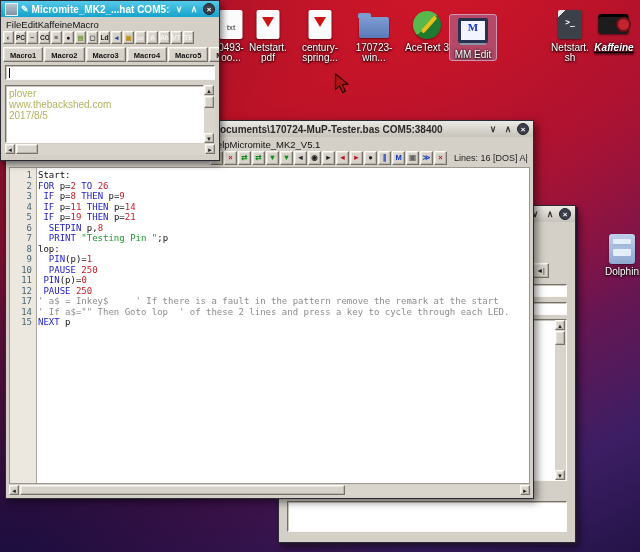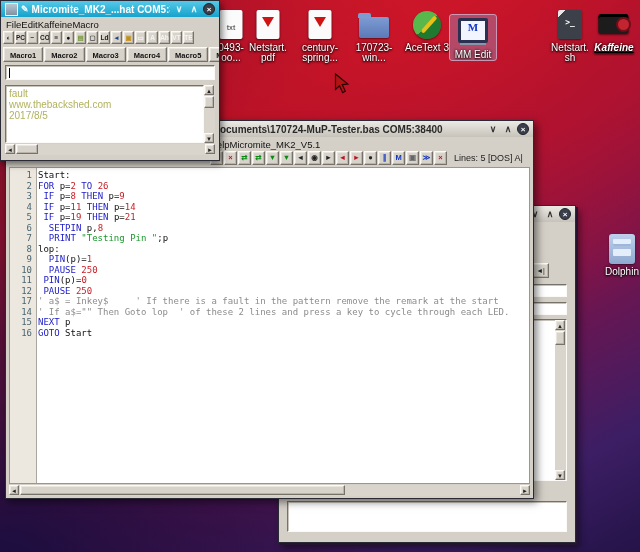--- a/index.html
+++ b/index.html
@@ -217,41 +217,40 @@
         <span class="ebtn b3" style="color: rgb(34, 34, 34);">►</span>
         <span class="ebtn b3" style="color: rgb(192, 16, 32);">◄</span>
         <span class="ebtn b3" style="color: rgb(192, 16, 32);">►</span>
         <span class="ebtn b3" style="color: rgb(34, 34, 34);">●</span>
         <span class="ebtn b3" style="color: rgb(18, 56, 192);">∥</span>
         <span class="ebtn b3" style="color: rgb(18, 56, 192);">M</span>
         <span class="ebtn b3" style="color: rgb(102, 102, 102);">▣</span>
         <span class="ebtn b3" style="color: rgb(18, 56, 192);">≫</span>
         <span class="ebtn b3" style="color: rgb(192, 16, 32);">×</span>
       </span>
-    <span id="ed-status">Lines: 5 [DOS]  A|</span>
+    <span id="ed-status">Lines: 16 [DOS]  A|</span>
   </div>
   <div id="code-area">
     <div id="gutter"></div>
     <div id="code">
         <div class="codeline"><span class="lnum">1</span><span class="ltext"><span class="seg-t">Start:</span></span></div>
         <div class="codeline"><span class="lnum">2</span><span class="ltext"><span class="seg-k">FOR </span><span class="seg-t">p=</span><span class="seg-n">2</span><span class="seg-k"> TO </span><span class="seg-n">26</span></span></div>
         <div class="codeline"><span class="lnum">3</span><span class="ltext"><span class="seg-t"> </span><span class="seg-k">IF </span><span class="seg-t">p=</span><span class="seg-n">8</span><span class="seg-k"> THEN </span><span class="seg-t">p=</span><span class="seg-n">9</span></span></div>
         <div class="codeline"><span class="lnum">4</span><span class="ltext"><span class="seg-t"> </span><span class="seg-k">IF </span><span class="seg-t">p=</span><span class="seg-n">11</span><span class="seg-k"> THEN </span><span class="seg-t">p=</span><span class="seg-n">14</span></span></div>
         <div class="codeline"><span class="lnum">5</span><span class="ltext"><span class="seg-t"> </span><span class="seg-k">IF </span><span class="seg-t">p=</span><span class="seg-n">19</span><span class="seg-k"> THEN </span><span class="seg-t">p=</span><span class="seg-n">21</span></span></div>
         <div class="codeline"><span class="lnum">6</span><span class="ltext"><span class="seg-t">  </span><span class="seg-k">SETPIN </span><span class="seg-t">p,</span><span class="seg-n">8</span></span></div>
         <div class="codeline"><span class="lnum">7</span><span class="ltext"><span class="seg-t">  </span><span class="seg-k">PRINT </span><span class="seg-s">"Testing Pin "</span><span class="seg-t">;p</span></span></div>
         <div class="codeline"><span class="lnum">8</span><span class="ltext"><span class="seg-t">lop:</span></span></div>
         <div class="codeline"><span class="lnum">9</span><span class="ltext"><span class="seg-t">  </span><span class="seg-k">PIN</span><span class="seg-t">(p)=</span><span class="seg-n">1</span></span></div>
         <div class="codeline"><span class="lnum">10</span><span class="ltext"><span class="seg-t">  </span><span class="seg-k">PAUSE </span><span class="seg-n">250</span></span></div>
         <div class="codeline"><span class="lnum">11</span><span class="ltext"><span class="seg-t"> </span><span class="seg-k">PIN</span><span class="seg-t">(p)=</span><span class="seg-n">0</span></span></div>
         <div class="codeline"><span class="lnum">12</span><span class="ltext"><span class="seg-t"> </span><span class="seg-k">PAUSE </span><span class="seg-n">250</span></span></div>
         <div class="codeline"><span class="lnum">17</span><span class="ltext"><span class="seg-c">' a$ = Inkey$     ' If there is a fault in the pattern remove the remark at the start</span></span></div>
         <div class="codeline"><span class="lnum">14</span><span class="ltext"><span class="seg-c">' If a$="" Then Goto lop  ' of these 2 lines and press a key to cycle through each LED.</span></span></div>
         <div class="codeline"><span class="lnum">15</span><span class="ltext"><span class="seg-k">NEXT </span><span class="seg-t">p</span></span></div>
-        <div class="codeline"><span class="lnum">16</span><span class="ltext"><span class="seg-k">GOTO </span><span class="seg-t">Start</span></span></div>
       </div>
   </div>
   <div class="sb" id="ed-hsb">
     <span class="sbbtn b3 sb-lf" style="left:0;top:0;"></span>
     <span class="sbthumb b3"></span>
     <span class="sbbtn b3 sb-rt" style="right:0;top:0;"></span>
   </div>
 </div>
 
 <div class="win" id="terminal">
@@ -292,21 +291,21 @@
       <button class="macrobtn b3">Macro2</button>
       <button class="macrobtn b3">Macro3</button>
       <button class="macrobtn b3">Macro4</button>
       <button class="macrobtn b3">Macro5</button>
       <button class="macrobtn b3">Macro6</button>
     </div>
   <div class="sunken" id="term-input">
       <span class="caret"></span>
     </div>
   <div class="sunken" id="term-output">
-      <div class="oline">fault</div>
+      <div class="oline">plover</div>
       <div class="oline">www.thebackshed.com</div>
       <div class="oline">2017/8/5</div>
     </div>
   <div class="sb" id="term-vsb">
     <span class="sbbtn b3 sb-up" style="top:0;left:0;"></span>
     <span class="sbthumb b3" style="top:11px;left:0;width:10px;height:12px;"></span>
     <span class="sbbtn b3 sb-dn" style="bottom:0;left:0;"></span>
   </div>
   <div class="sb" id="term-hsb">
     <span class="sbbtn b3 sb-lf" style="left:0;top:0;"></span>

